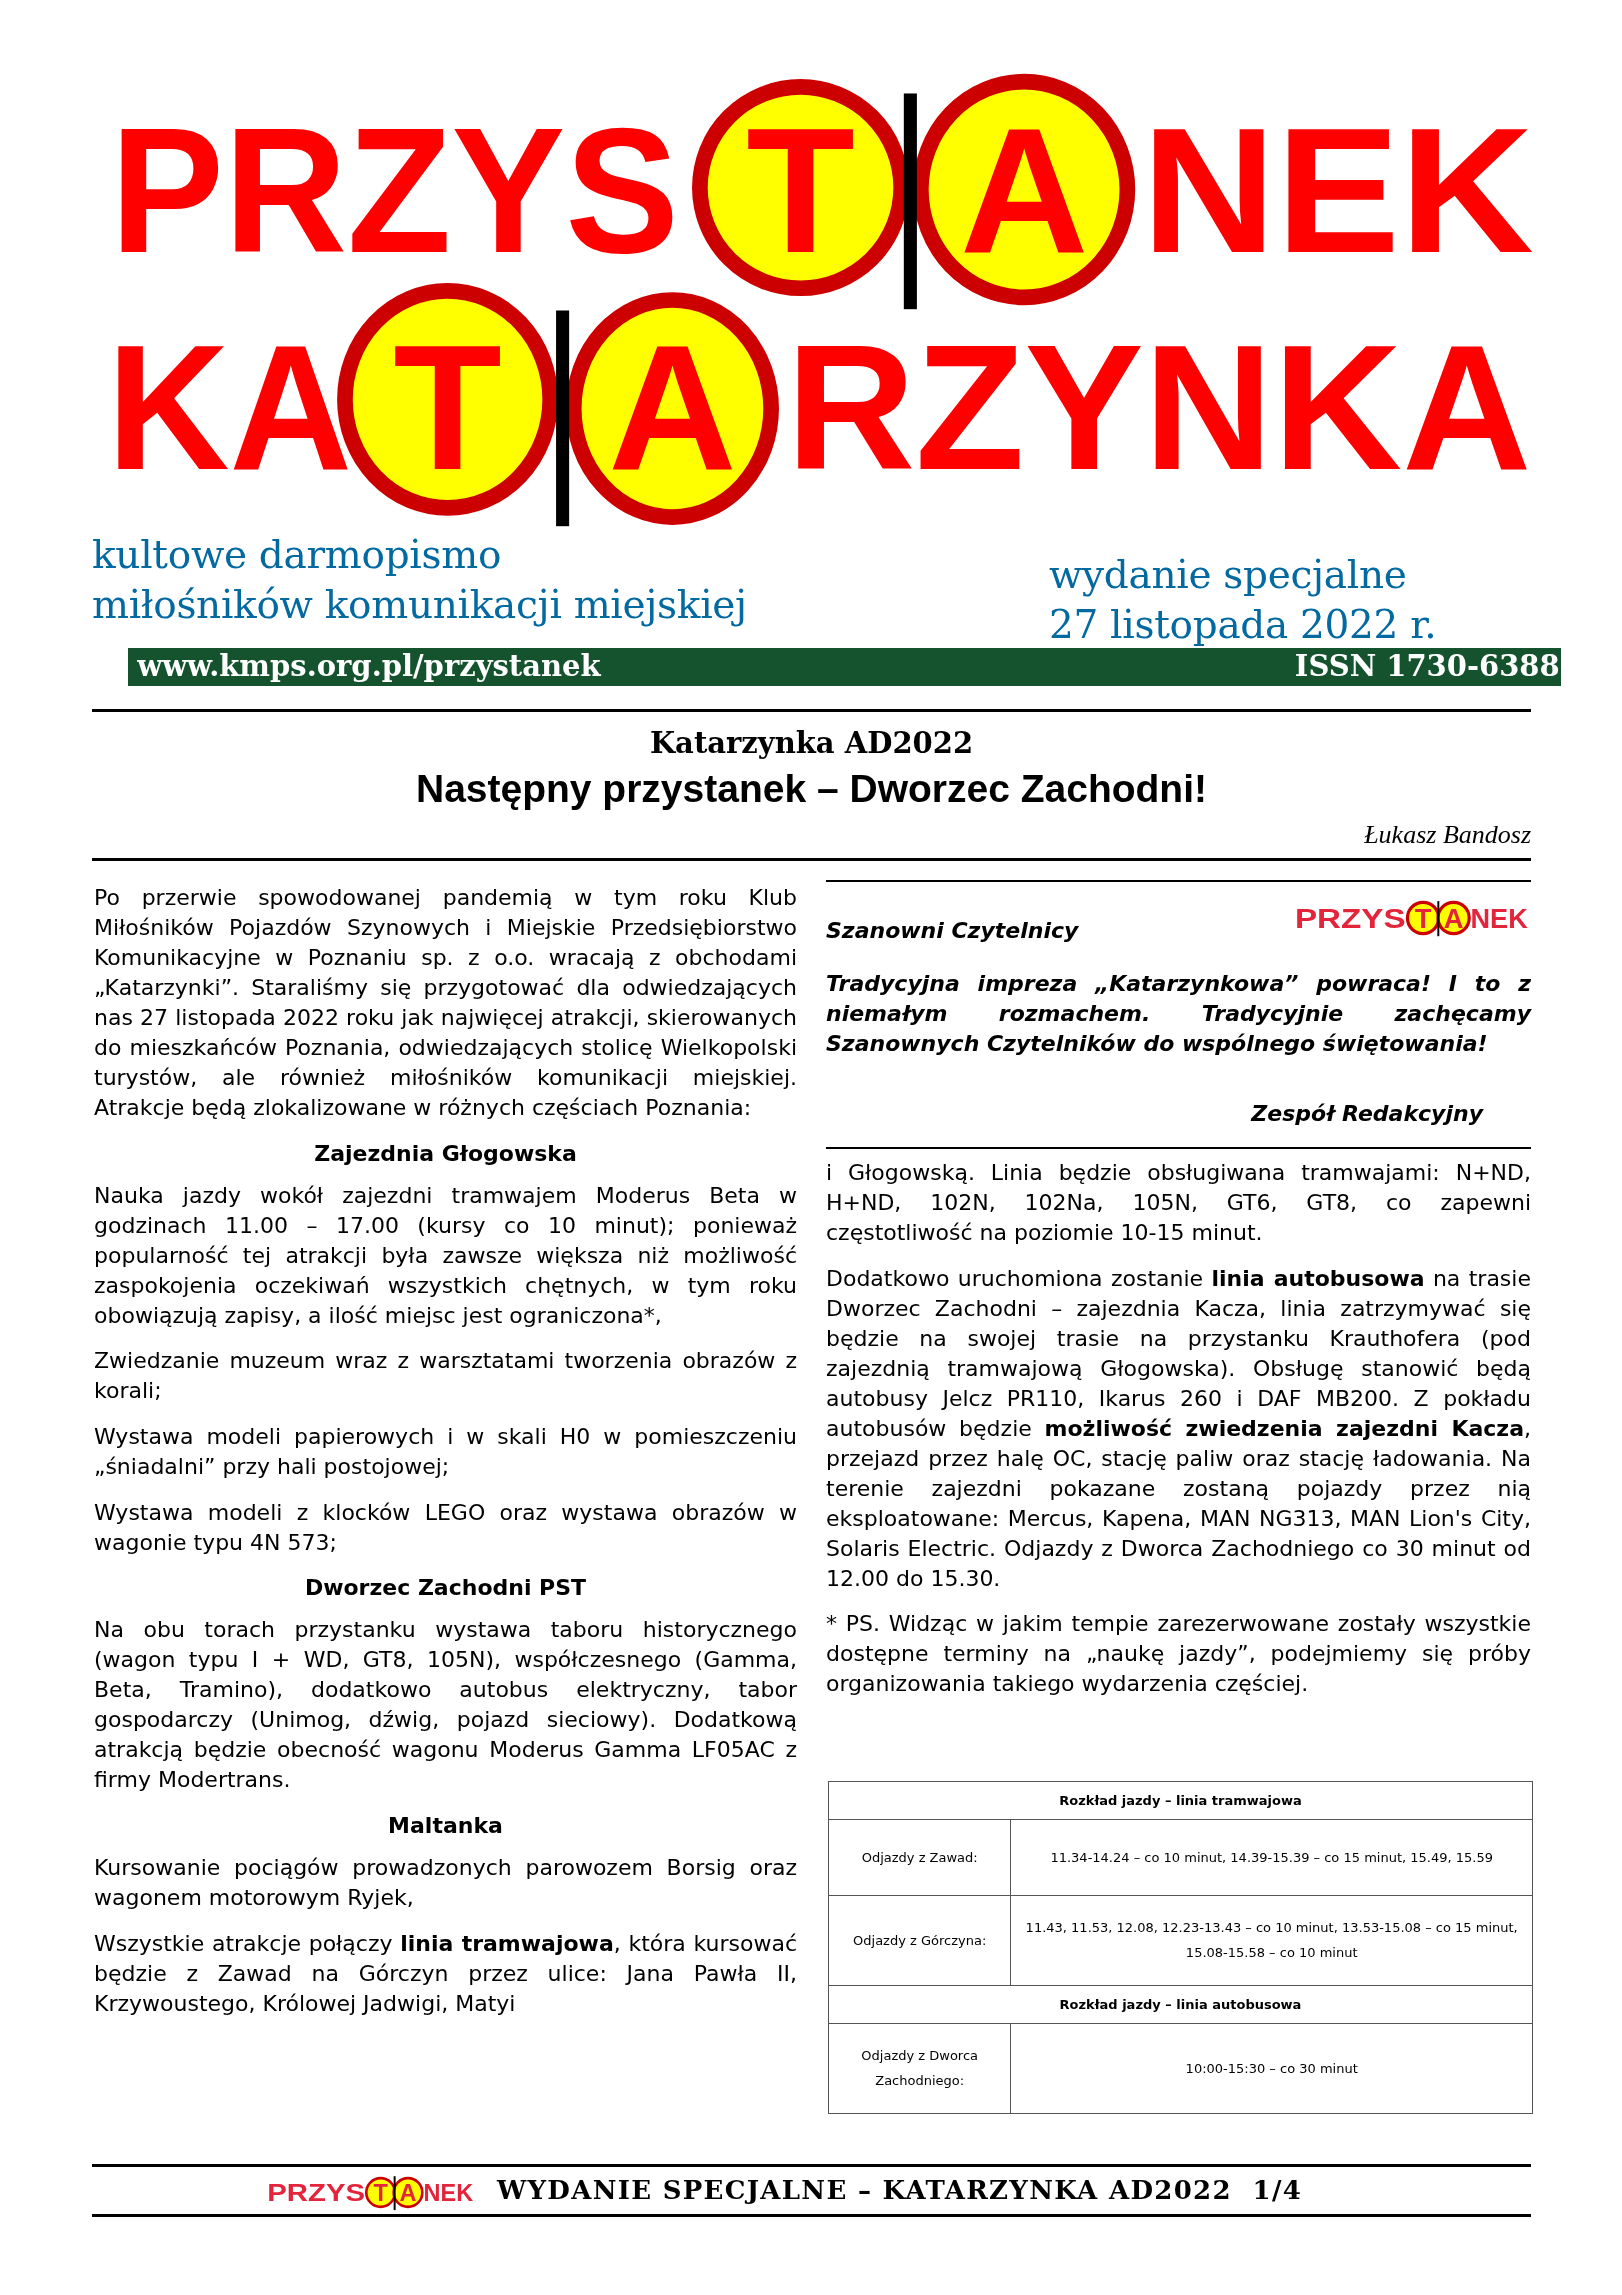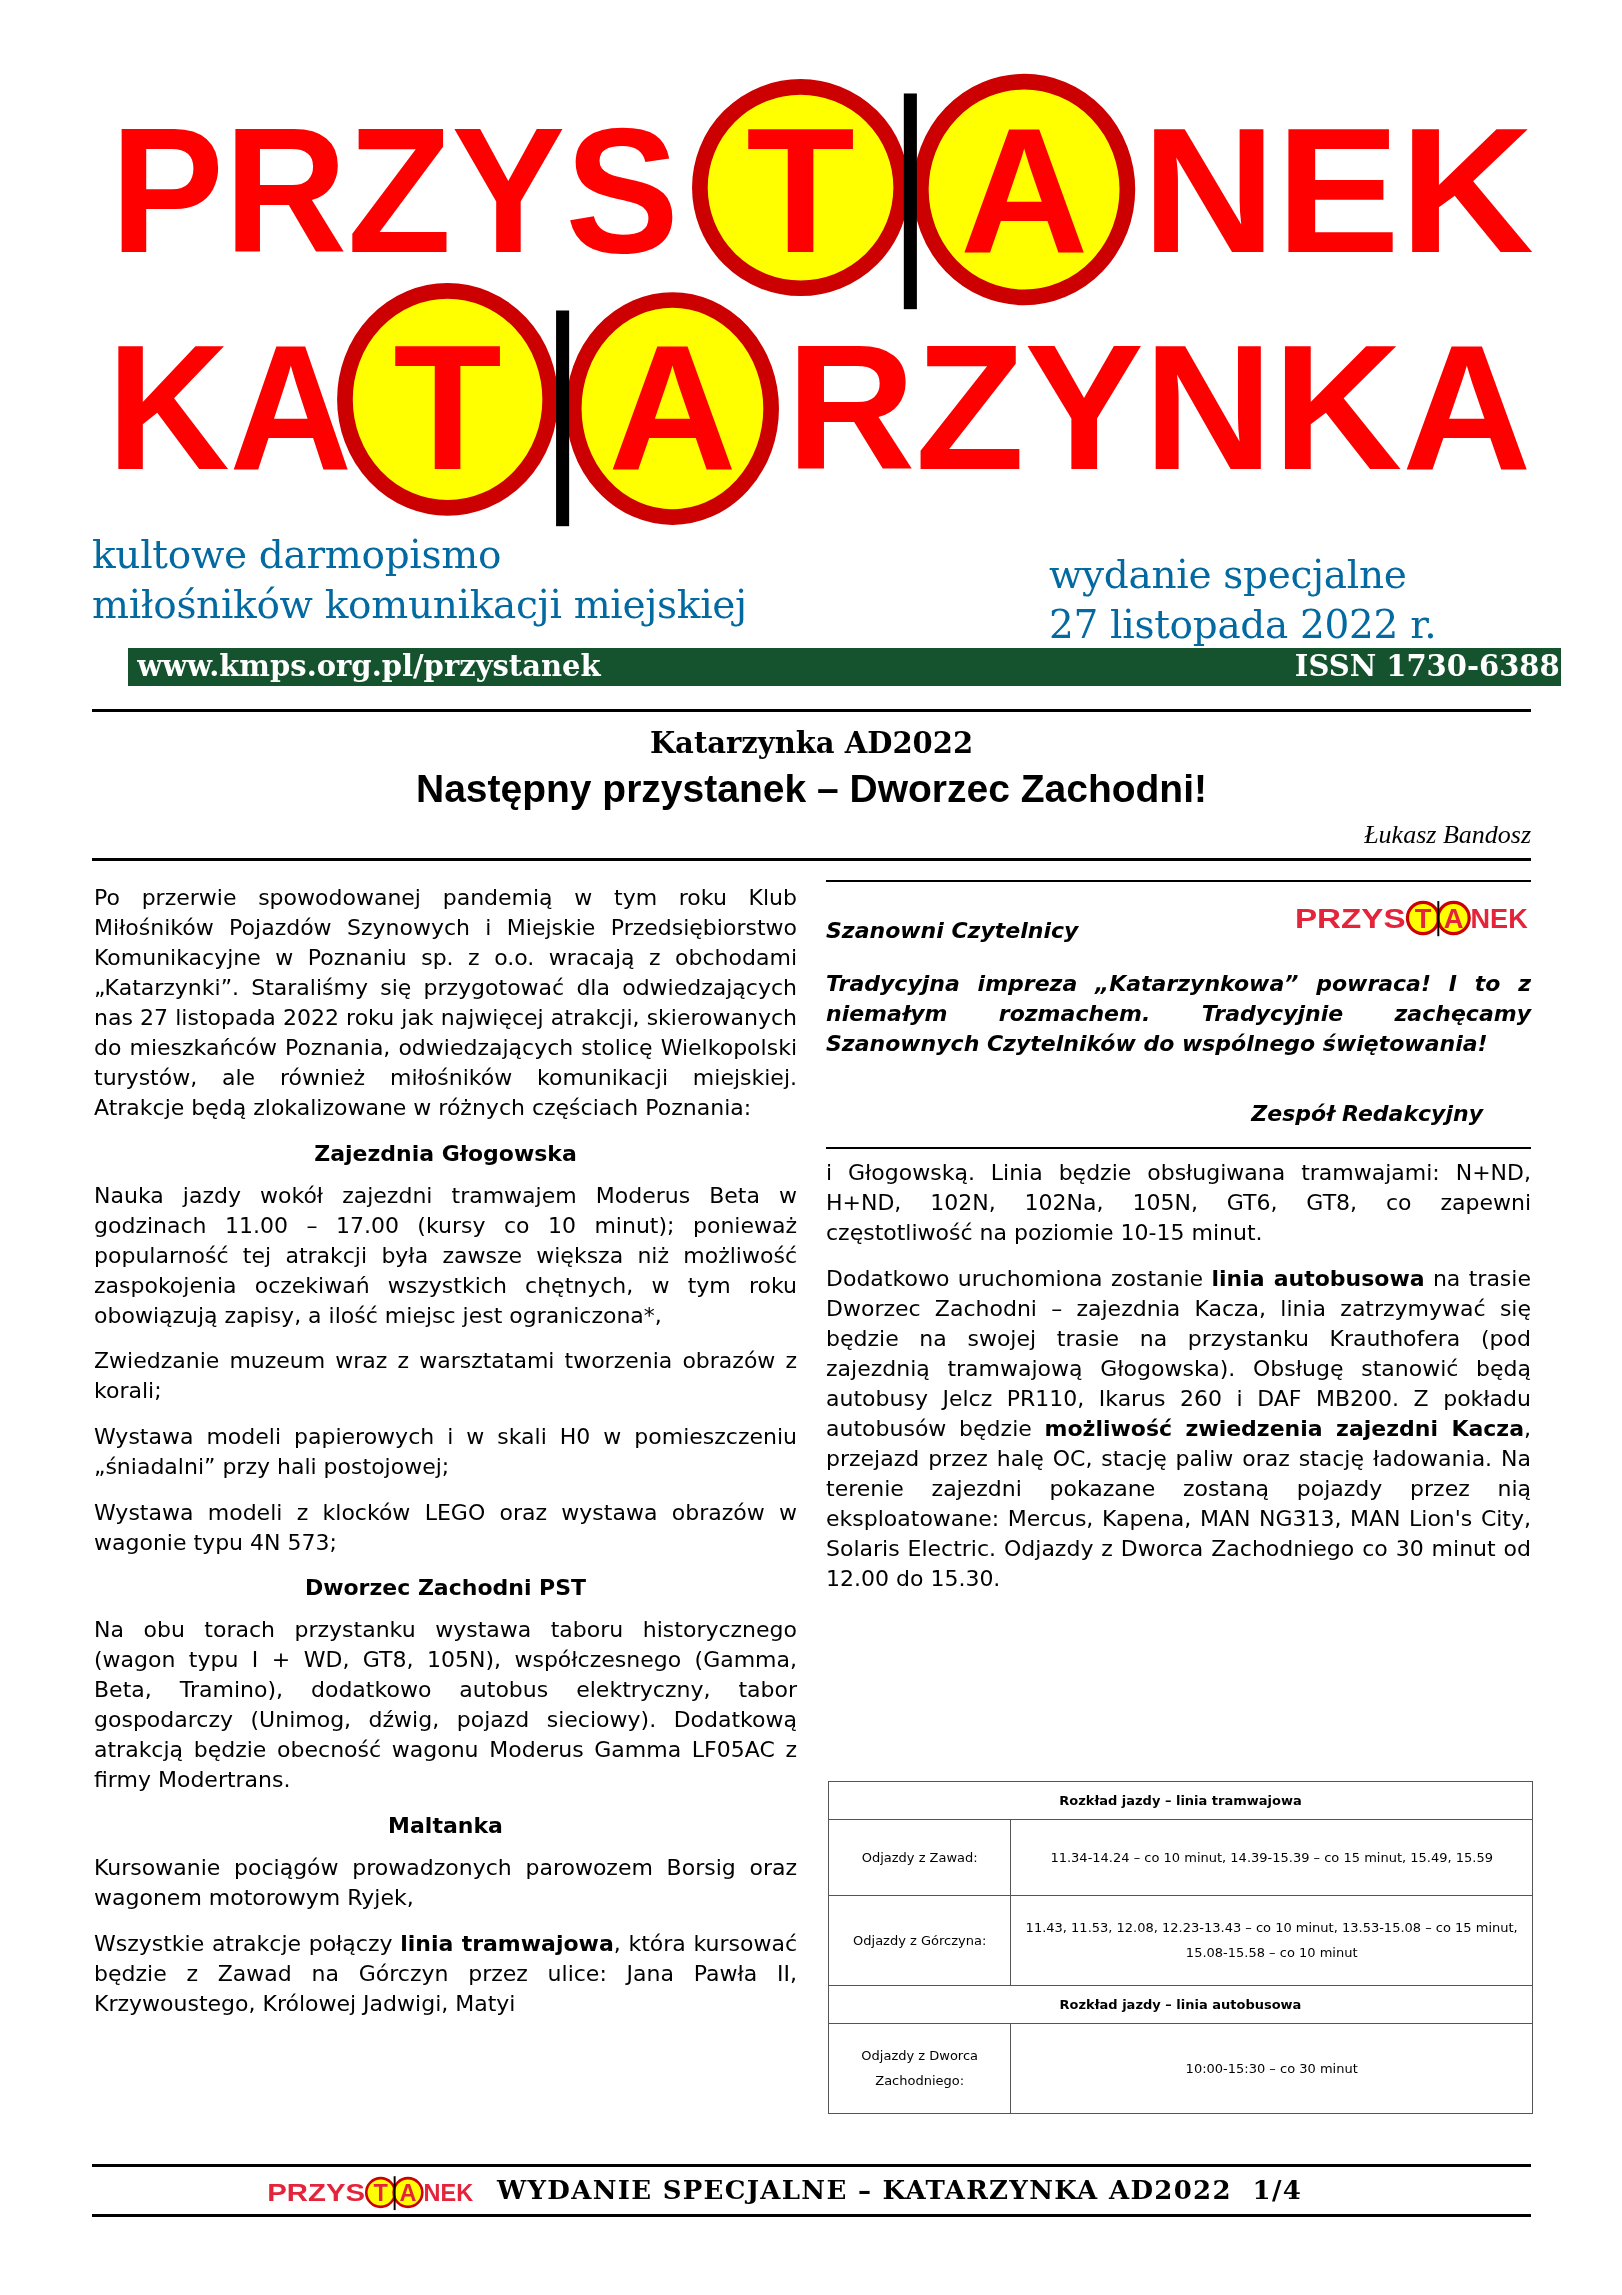--- a/index.html
+++ b/index.html
@@ -131,20 +131,21 @@
 <div class="abs ed-box">
   <div class="ed-greeting">Szanowni Czytelnicy</div>
   <div class="ed-text">Tradycyjna impreza „Katarzynkowa” powraca! I to z niemałym rozmachem. Tradycyjnie zachęcamy Szanownych Czytelników do wspólnego świętowania!</div>
   <div class="ed-sign">Zespół Redakcyjny</div>
 </div>
 <div class="abs rule ed-rule-bot"></div>
 
 <div class="abs col col-right">
   <p>i Głogowską. Linia będzie obsługiwana tramwajami: N+ND, H+ND, 102N, 102Na, 105N, GT6, GT8, co zapewni częstotliwość na poziomie 10-15 minut.</p>
   <p><span>Dodatkowo uruchomiona zostanie </span><b>linia autobusowa</b><span> na trasie Dworzec Zachodni – zajezdnia Kacza, linia zatrzymywać się będzie na swojej trasie na przystanku Krauthofera (pod zajezdnią tramwajową Głogowska). Obsługę stanowić będą autobusy Jelcz PR110, Ikarus 260 i DAF MB200. Z pokładu autobusów będzie </span><b>możliwość zwiedzenia zajezdni Kacza</b><span>, przejazd przez halę OC, stację paliw oraz stację ładowania. Na terenie zajezdni pokazane zostaną pojazdy przez nią eksploatowane: Mercus, Kapena, MAN NG313, MAN Lion's City, Solaris Electric. Odjazdy z Dworca Zachodniego co 30 minut od 12.00 do 15.30.</span></p>
+  <p>* PS. Widząc w jakim tempie zarezerwowane zostały wszystkie dostępne terminy na „naukę jazdy”, podejmiemy się próby organizowania takiego wydarzenia częściej.</p>
 </div>
 
 <table class="abs tt">
   <tbody>
       <tr>
     <td class="hdr" colspan="2">Rozkład jazdy – linia tramwajowa</td>
   </tr>
   <tr style="height:76px">
     <td class="lbl">Odjazdy z Zawad:</td>
     <td>11.34-14.24 – co 10 minut, 14.39-15.39 – co 15 minut, 15.49, 15.59</td>

